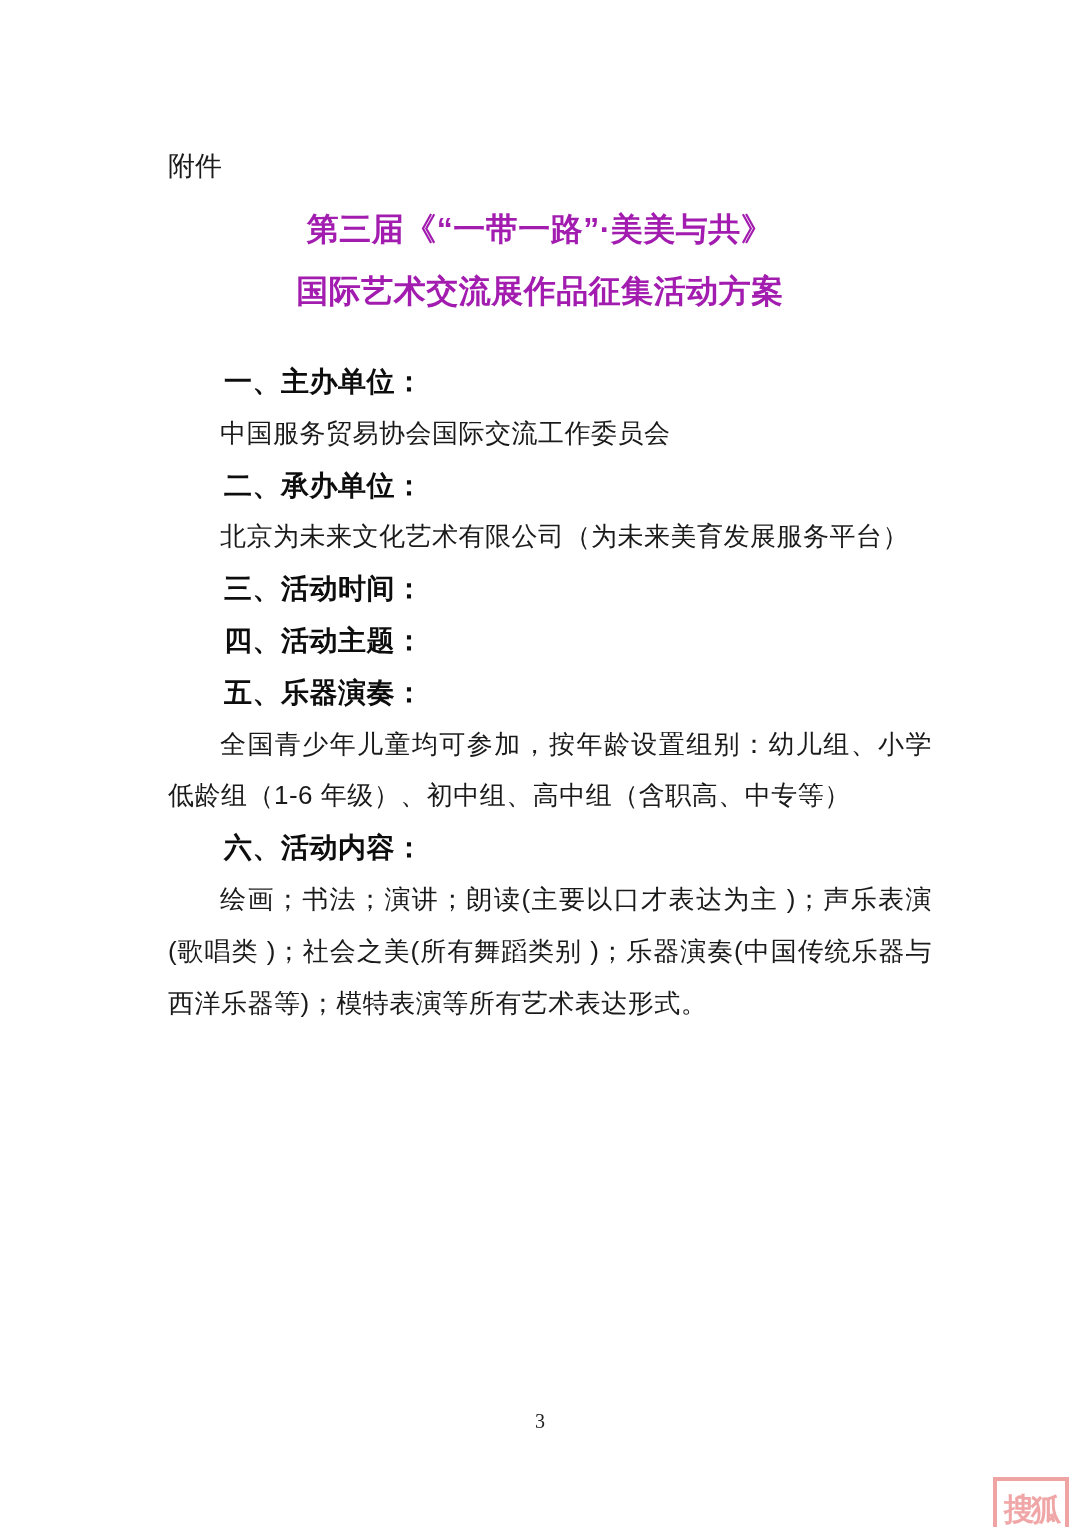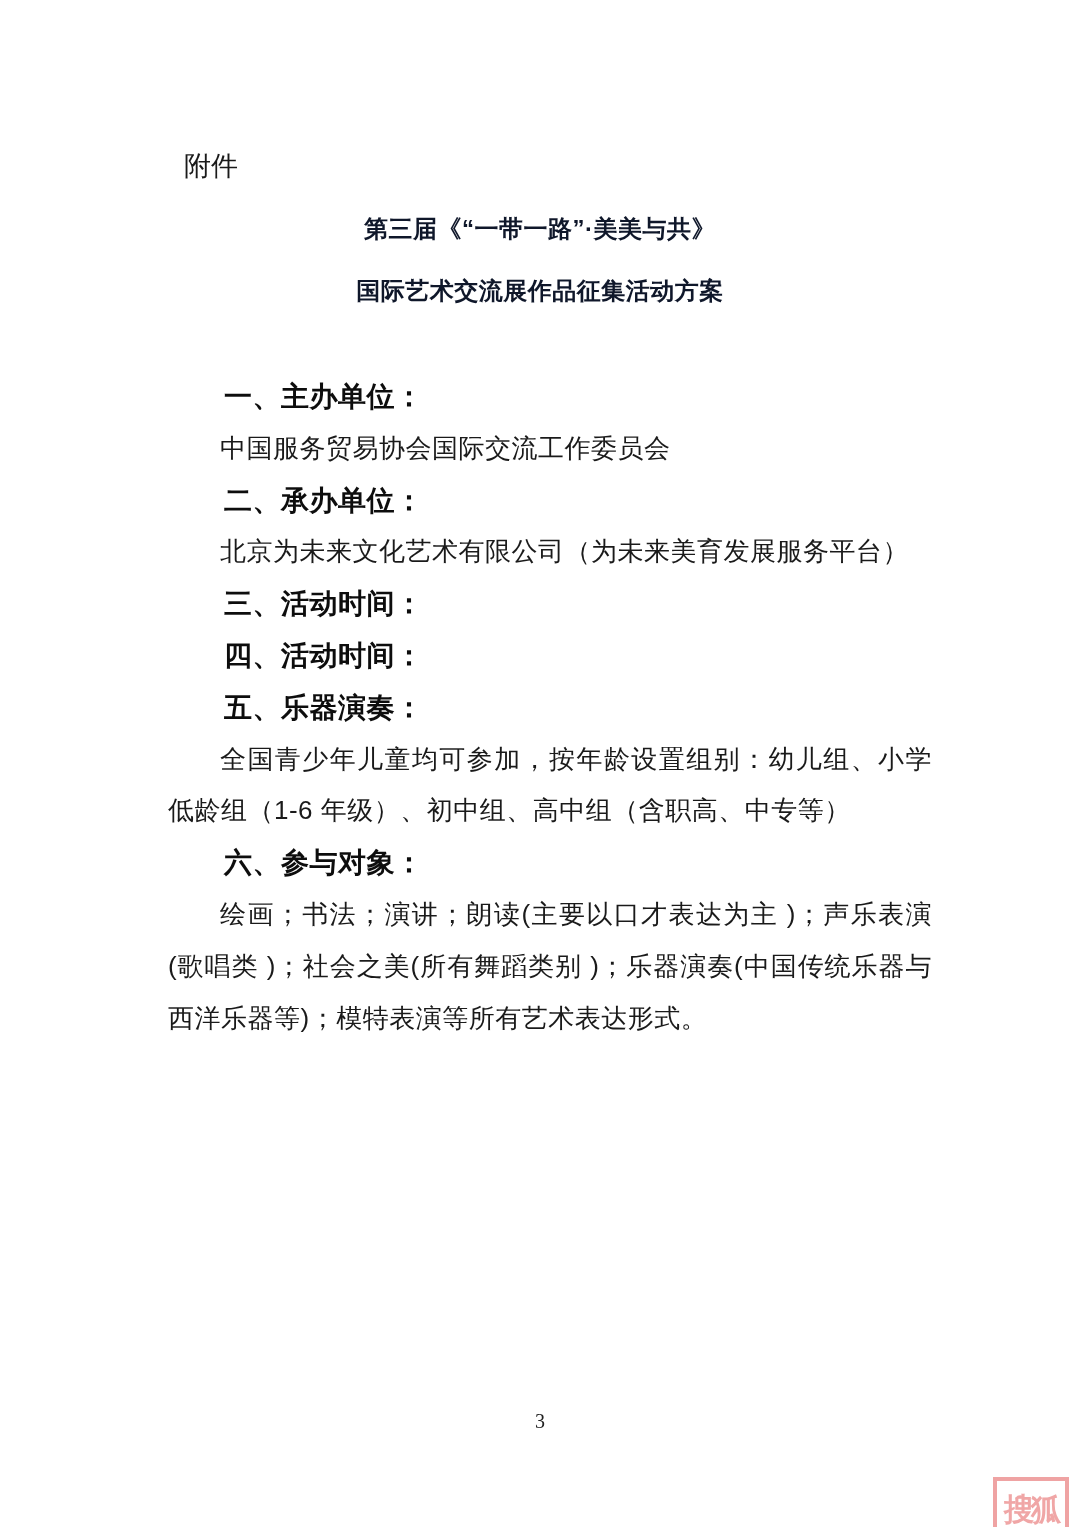--- a/index.html
+++ b/index.html
@@ -17,41 +17,40 @@
     font-family: "Liberation Serif", serif;
   }
   .attachment-label {
     position: absolute;
     left: 168px;
     top: 148px;
     font-size: 27px;
     line-height: 36px;
     font-family: "Liberation Serif", serif;
     color: #1a1a1a;
-    margin-left: 16px;
   }
   .title-block {
     position: absolute;
     left: 0;
     right: 0;
     top: 198px;
     text-align: center;
   }
   .title-line {
     font-family: "Liberation Sans", sans-serif;
     font-weight: 900;
-    font-size: 24px;
+    font-size: 32px;
     line-height: 62px;
-    color: #0f172a;
+    color: #a21caf;
     letter-spacing: 0.5px;
   }
   .content {
     position: absolute;
     left: 168px;
-    top: 371px;
+    top: 356px;
     width: 764px;
   }
   .sec-heading {
     font-family: "Liberation Sans", sans-serif;
     font-weight: 800;
     font-size: 28px;
     line-height: 51.8px;
     text-indent: 2em;
     color: #0d0d0d;
     letter-spacing: 0.5px;
@@ -112,26 +111,26 @@
   <div class="content">
 
     <div class="sec-heading">一、主办单位：</div>
     <div class="sec-body">中国服务贸易协会国际交流工作委员会</div>
 
     <div class="sec-heading">二、承办单位：</div>
     <div class="sec-body">北京为未来文化艺术有限公司（为未来美育发展服务平台）</div>
 
     <div class="sec-heading">三、活动时间：</div>
 
-    <div class="sec-heading">四、活动时间：</div>
+    <div class="sec-heading">四、活动主题：</div>
 
     <div class="sec-heading">五、乐器演奏：</div>
     <div class="sec-body">全国青少年儿童均可参加，按年龄设置组别：幼儿组、小学低龄组（1-6 年级）、初中组、高中组（含职高、中专等）</div>
 
-    <div class="sec-heading">六、参与对象：</div>
+    <div class="sec-heading">六、活动内容：</div>
     <div class="sec-body">绘画；书法；演讲；朗读(主要以口才表达为主 )；声乐表演(歌唱类 )；社会之美(所有舞蹈类别 )；乐器演奏(中国传统乐器与西洋乐器等)；模特表演等所有艺术表达形式。</div>
 
   </div>
 
   <div class="page-number">3</div>
 
   <div class="watermark-stamp">
     <span class="watermark-text">搜狐</span>
   </div>
 

